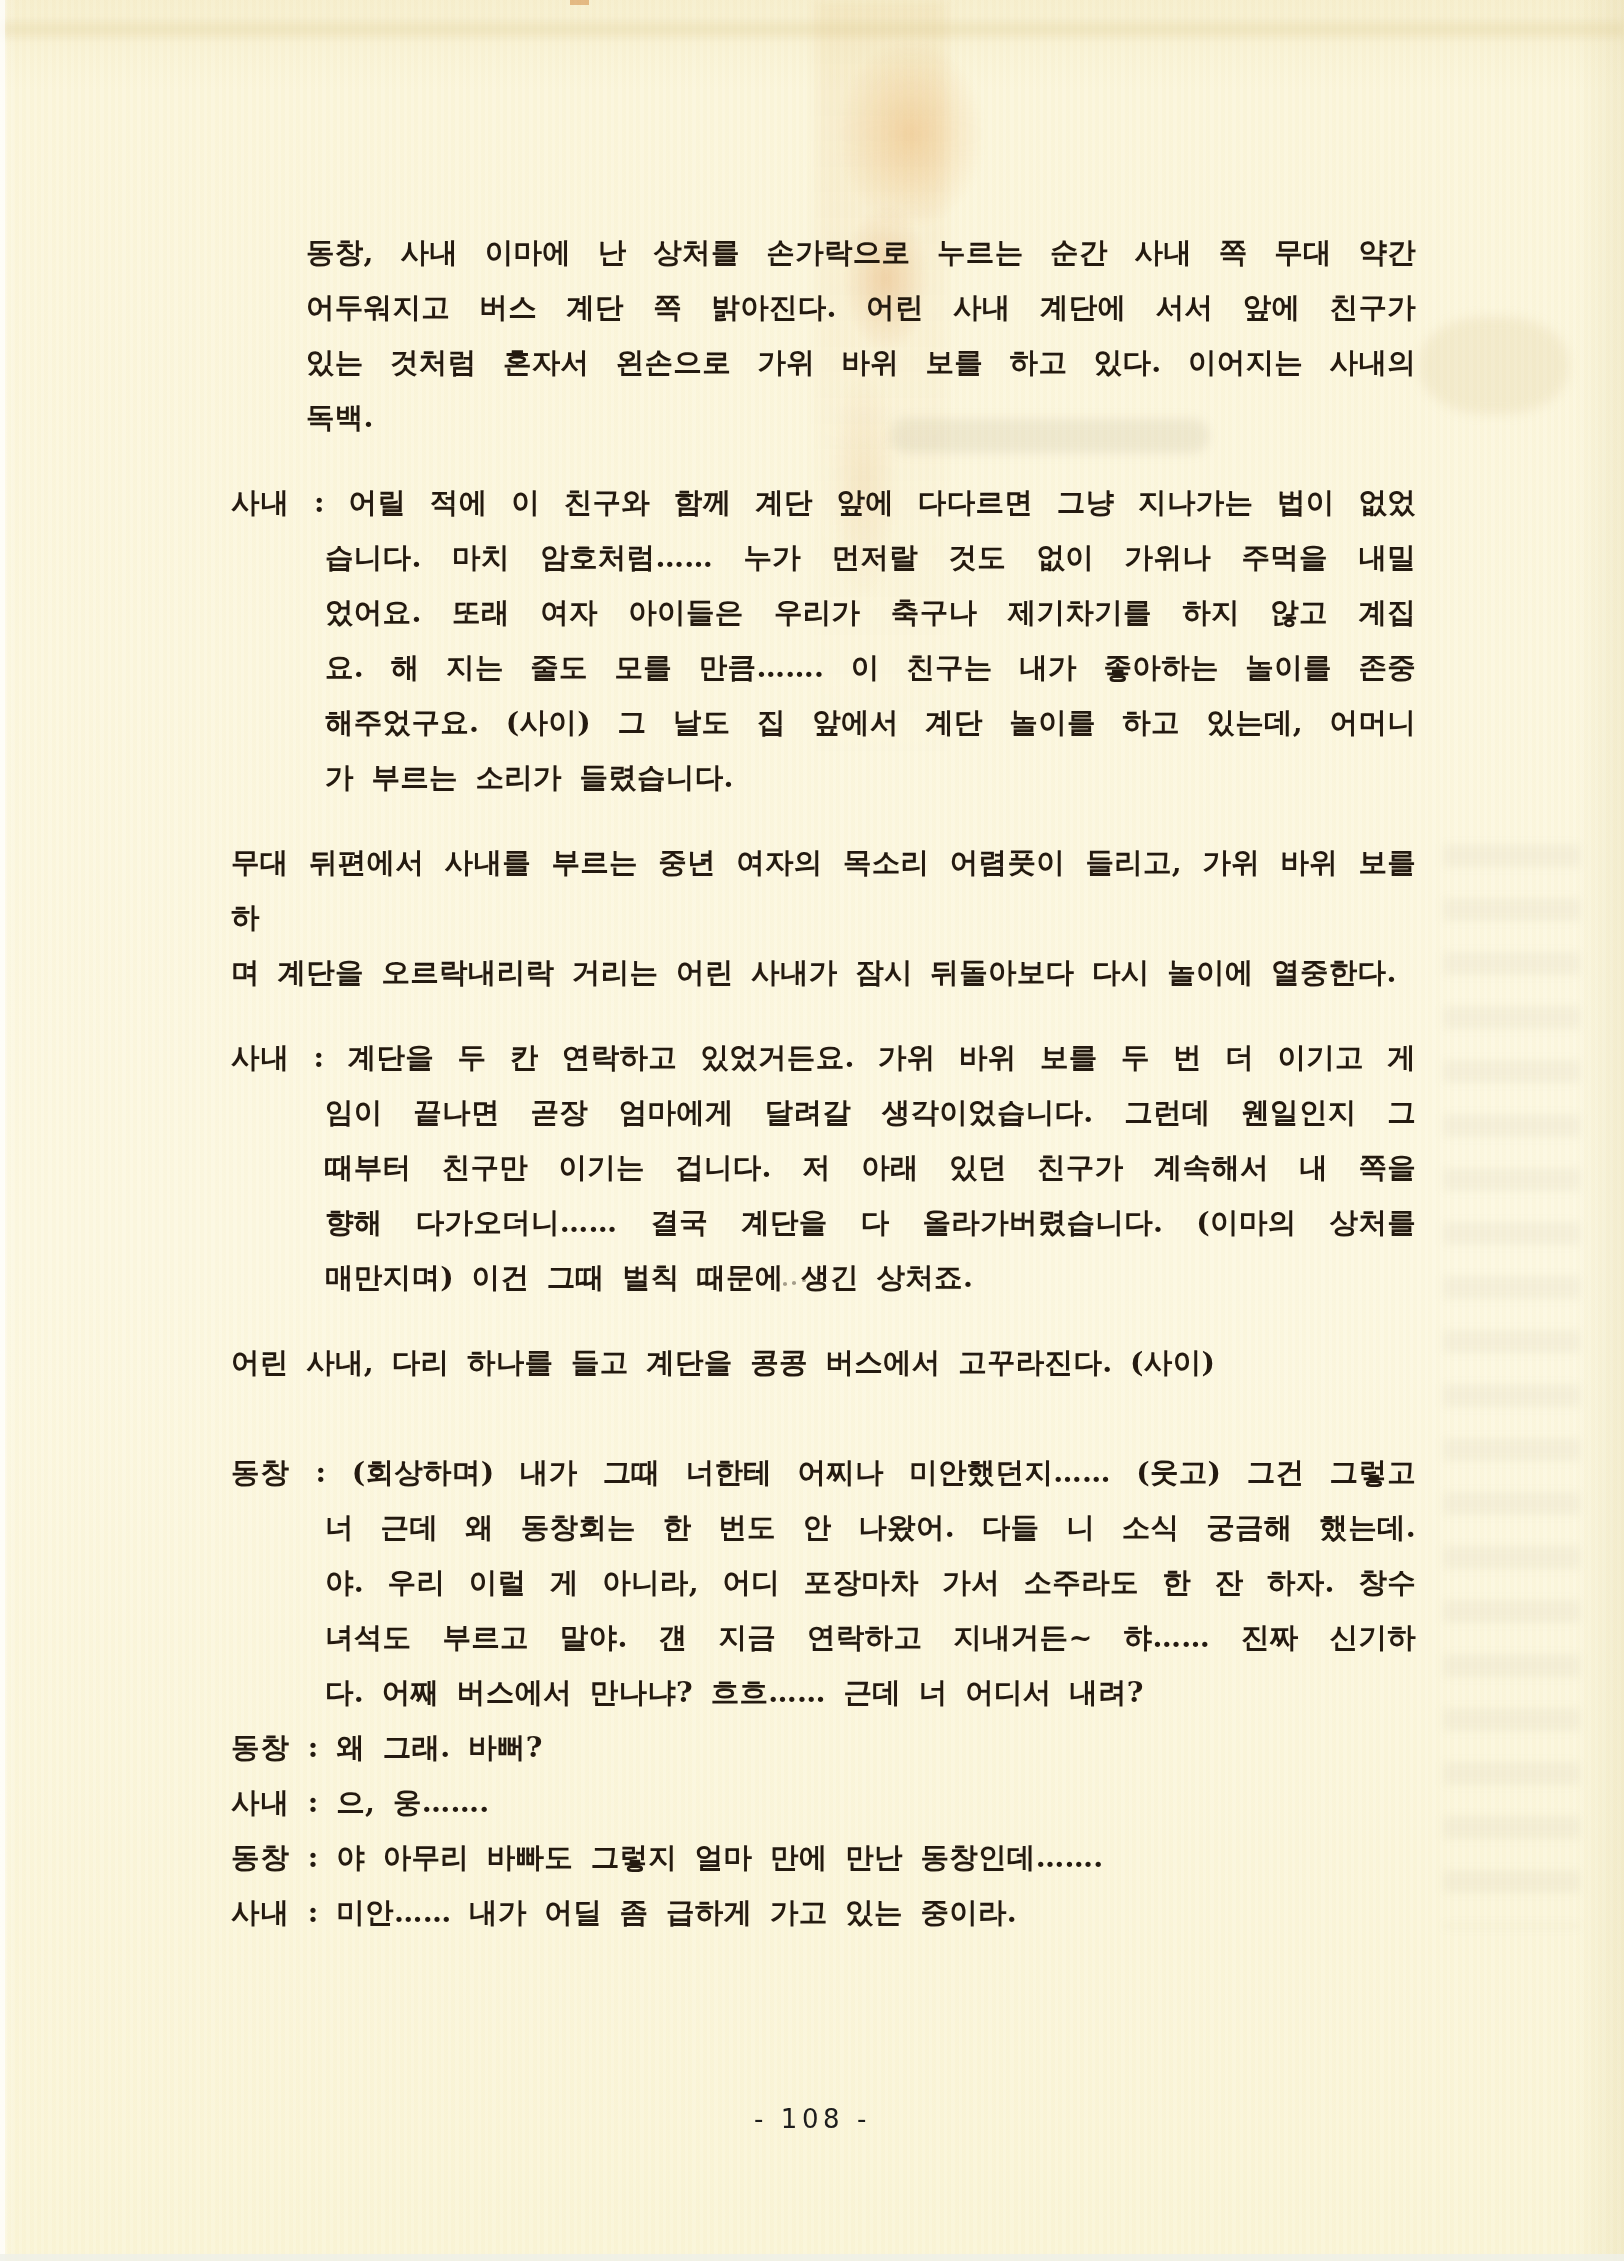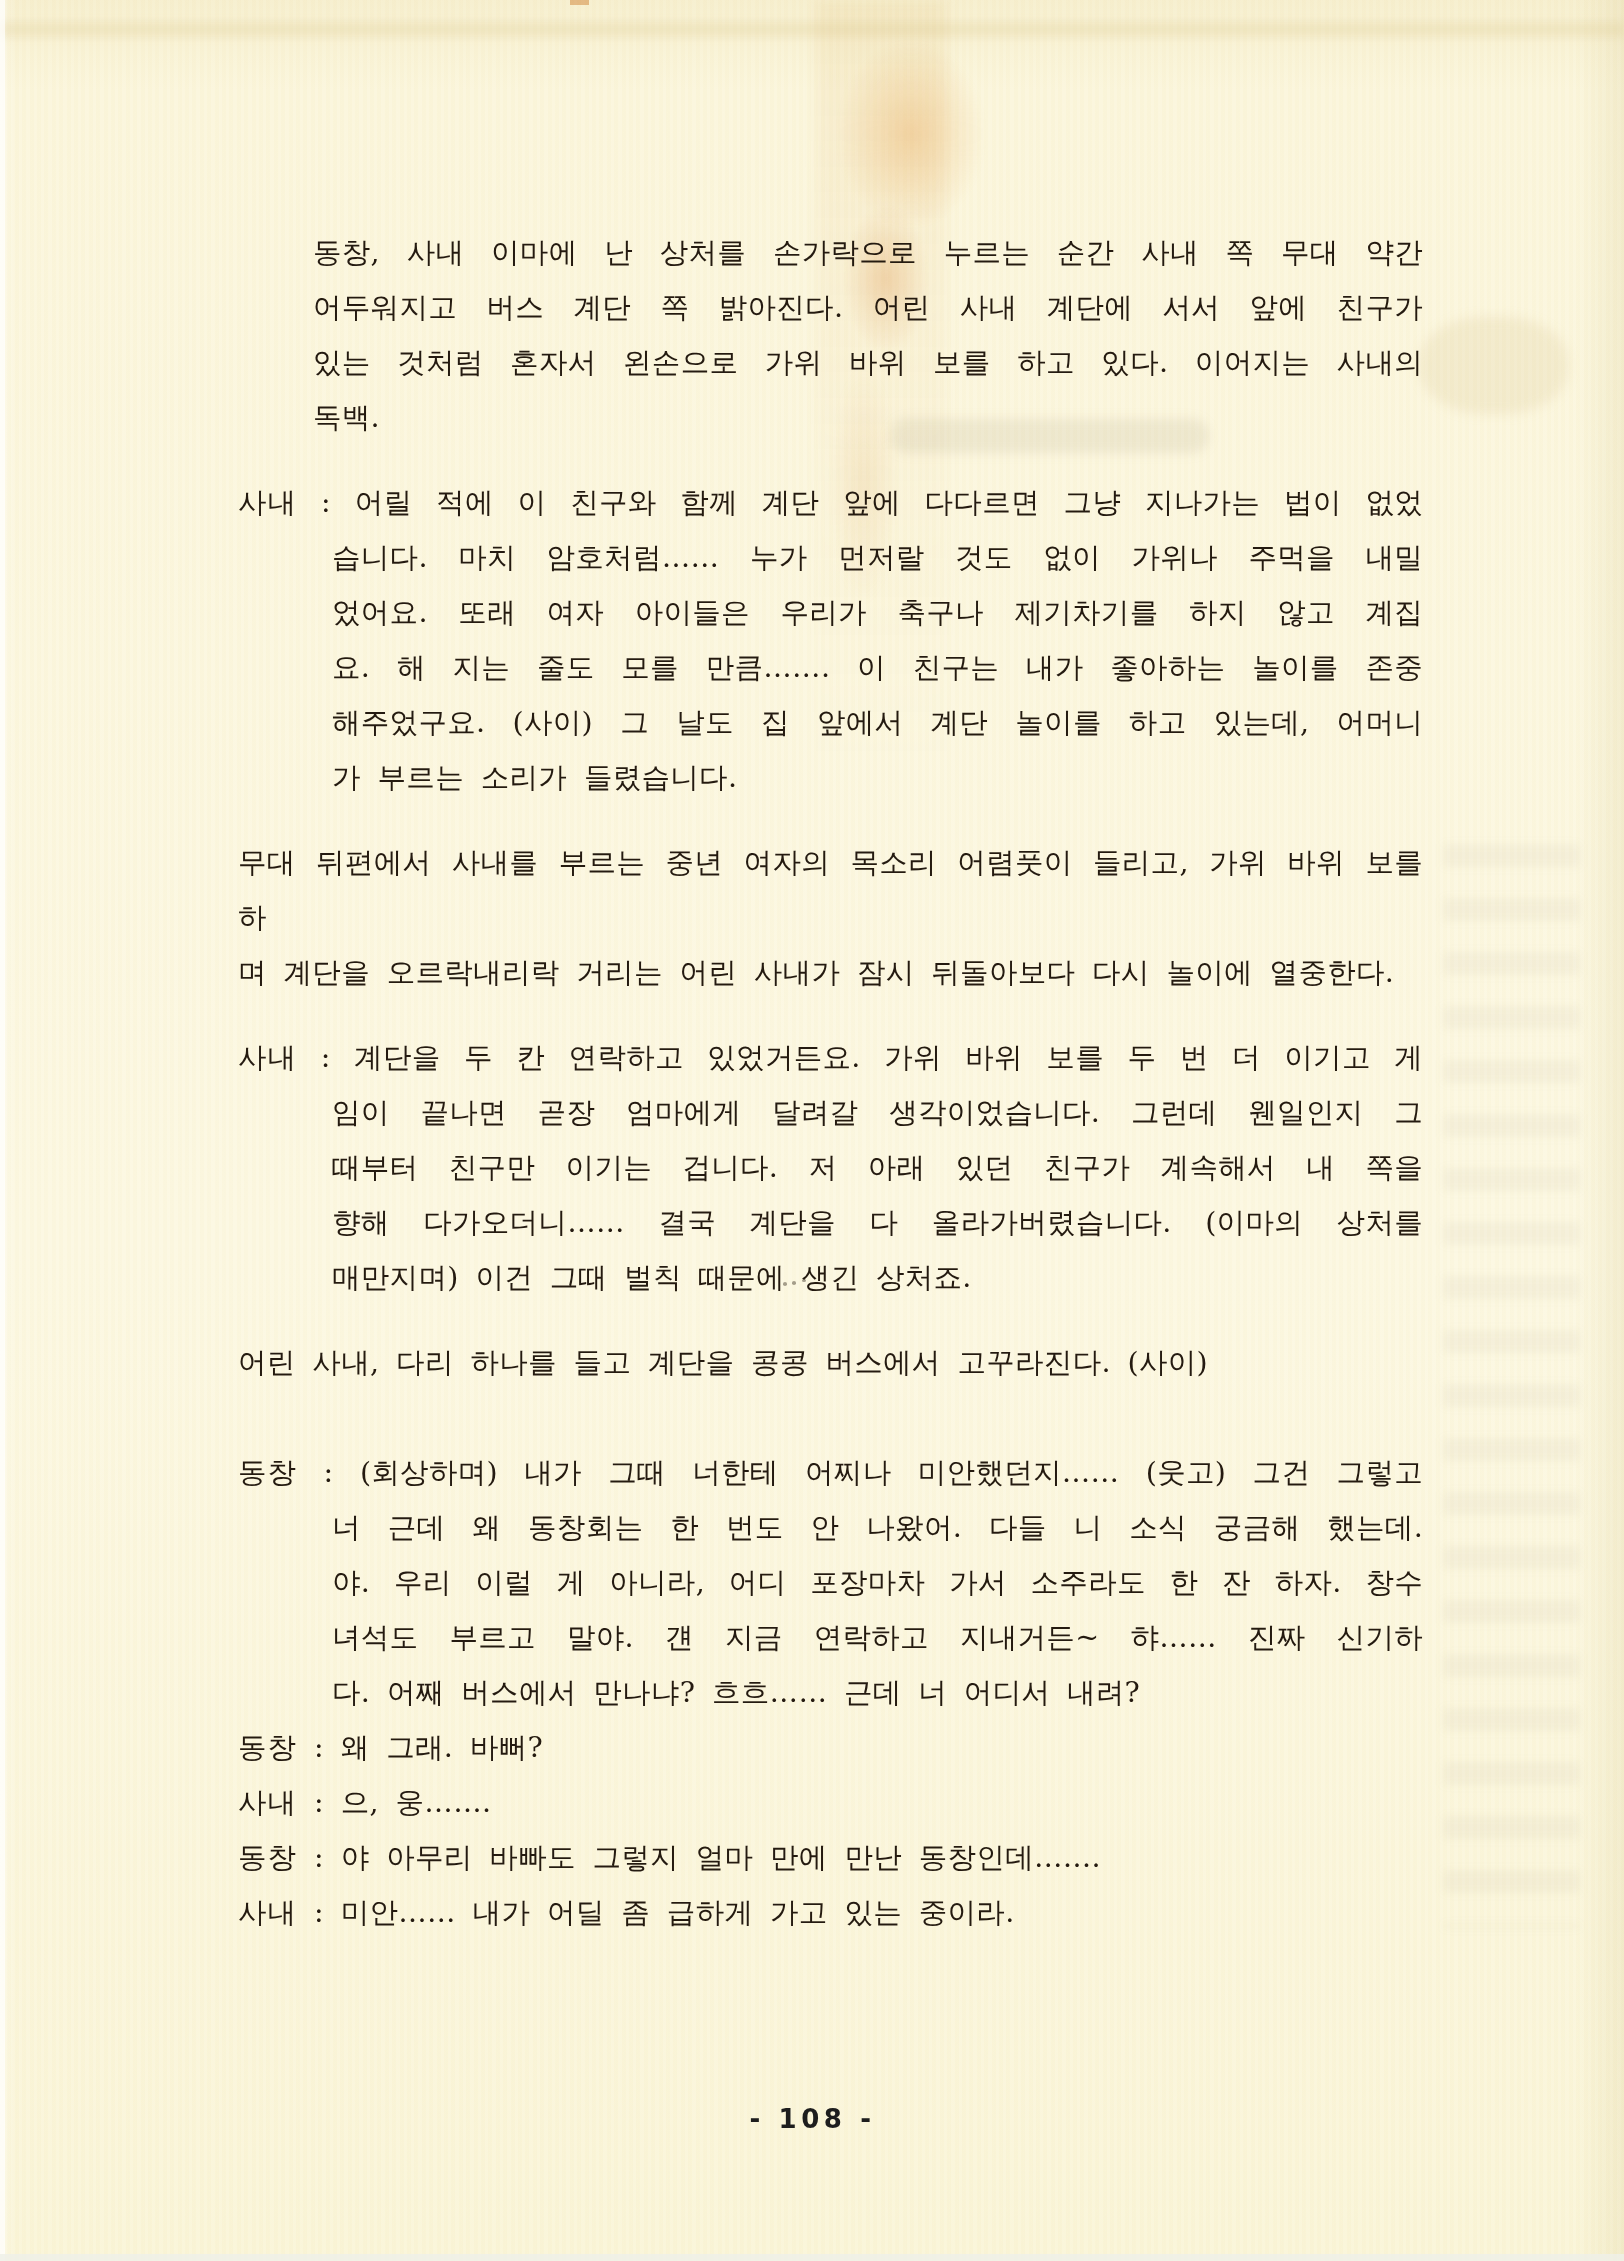--- a/index.html
+++ b/index.html
@@ -49,24 +49,24 @@
   .pencil-dots i{position:absolute;width:4px;height:3.4px;border-radius:50%;background:rgba(95,85,70,.55);display:block;}
   .pencil-dots i:nth-child(1){left:0;top:3.4px;}
   .pencil-dots i:nth-child(2){left:9px;top:2.3px;}
   .pencil-dots i:nth-child(3){left:19px;top:0;}
   .edge-left{left:0;top:0;width:5.1px;height:100%;background:rgba(255,255,255,.7);}
   .edge-bottom{left:0;bottom:0;width:100%;height:6.8px;background:rgba(238,240,231,.85);}
 
   
   .column{
     position:absolute;
-    left:238px;top:225px;width:1185px;
+    left:231px;top:225px;width:1185px;
     font-size:28.5px;
     line-height:55px;
-    font-weight:400;
+    font-weight:700;
     letter-spacing:0.3px;
     word-spacing:7.4px;
     text-rendering:optimizeLegibility;
   }
 
   .block{margin:0 0 30px 0;}
   .block.gap-lg{margin-bottom:55px;}
   .block.tight{margin-bottom:0;}
   .block.sd-indent{padding-left:75px;}
 
@@ -80,21 +80,21 @@
 
   .speaker{letter-spacing:1.1px;}
 
   
   .page-number{
     position:absolute;
     left:0;right:0;top:2104px;
     text-align:center;
     font-size:26px;
     letter-spacing:4.6px;
-    font-weight:700;
+    font-weight:400;
     color:#1d1d1d;
     font-family:"DejaVu Sans","Liberation Sans",sans-serif;
   }
 </style>
 </head>
 <body>
 
 <div class="page">
 
   <div class="texture"></div>

